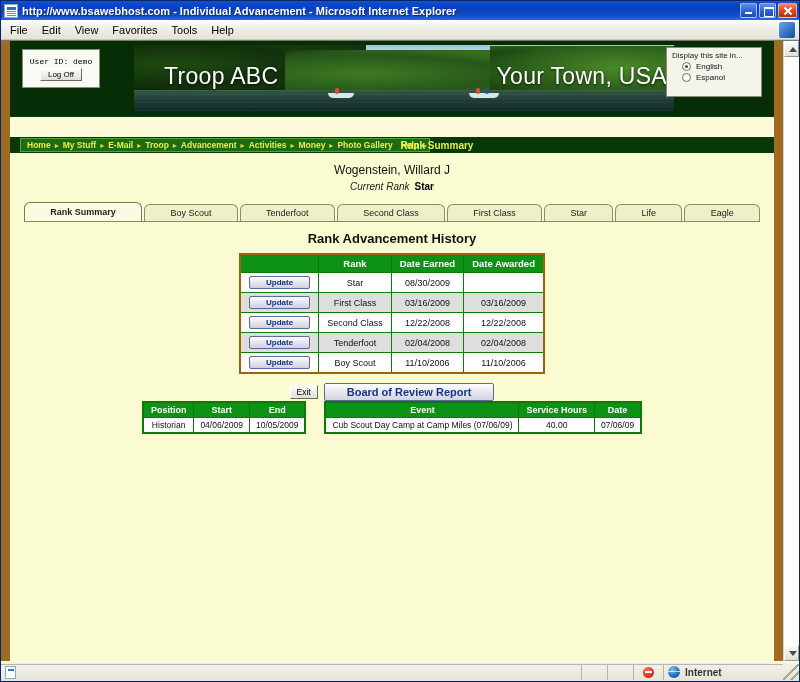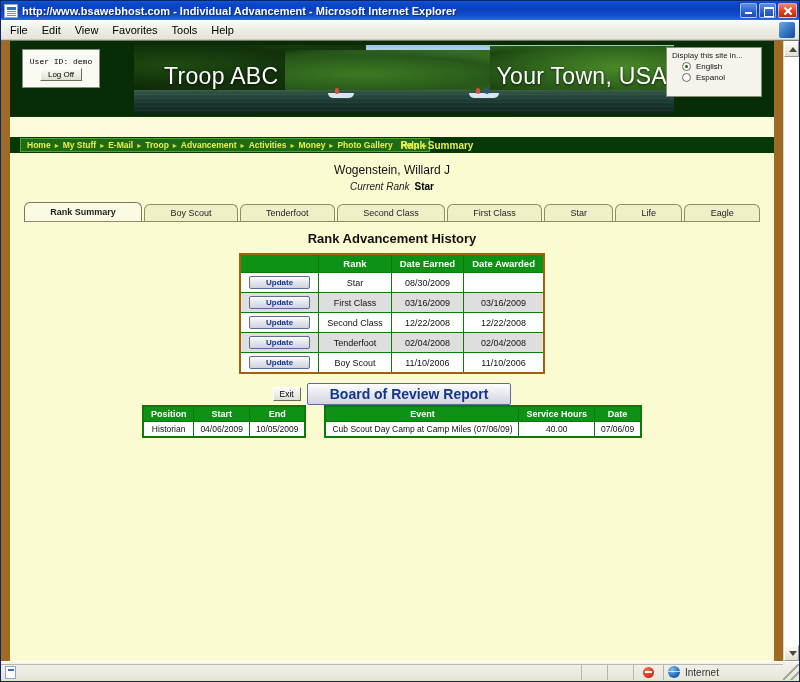--- a/index.html
+++ b/index.html
@@ -397,21 +397,21 @@
     gap: 6px; margin-top: 9px;
   }
   .exit-btn {
     font-size: 8.5px; color: #000;
     padding: 1px 6px;
     background: linear-gradient(180deg,#fcfcfa,#e0e0d6);
     border: 1px solid #6b6b5c;
     border-top-color:#fff; border-left-color:#fff;
   }
   .bor-btn {
-    font-size: 14px; font-weight: bold; color: #11368a;
+    font-size: 11px; font-weight: bold; color: #11368a;
     padding: 2px 22px;
     background: linear-gradient(180deg,#ffffff 0%,#e9e9f0 45%,#d4d4e0 100%);
     border: 1px solid #5c6b9c;
     border-radius: 2px;
   }
 
   .lead-title {
     text-align: center;
     font-size: 10.5px; font-style: italic; color: #1a1a1a;
     margin: 10px 0 6px;
@@ -468,21 +468,21 @@
   .sb-icon2 { width: 30px; justify-content: center; }
   .noentry {
     width: 11px; height: 11px; border-radius: 50%;
     background: radial-gradient(circle at 35% 30%, #ff6b4a, #c01400);
     position: relative;
   }
   .noentry::after {
     content:""; position:absolute; left:2px; top:4px;
     width:7px; height:2px; background:#fff;
   }
-  .sb-zone { width: 120px; gap: 5px; }
+  .sb-zone { width: 120px; gap: 5px; font-weight: bold; }
   .globe {
     width: 12px; height: 12px; border-radius: 50%;
     background: radial-gradient(circle at 35% 30%, #7fc4f2 0%, #2a6fc0 55%, #14386e 100%);
     position: relative;
   }
   .globe::after {
     content: ""; position: absolute; left: 0; top: 5px;
     width: 12px; height: 1px; background: rgba(255,255,255,.7);
   }
   .sb-grip {

